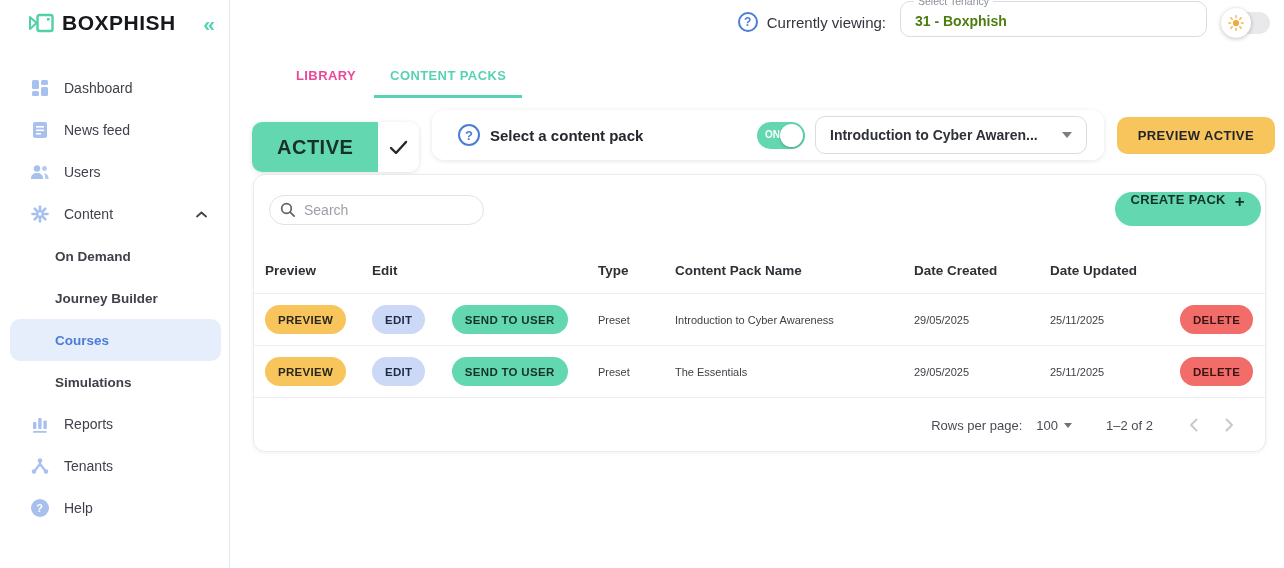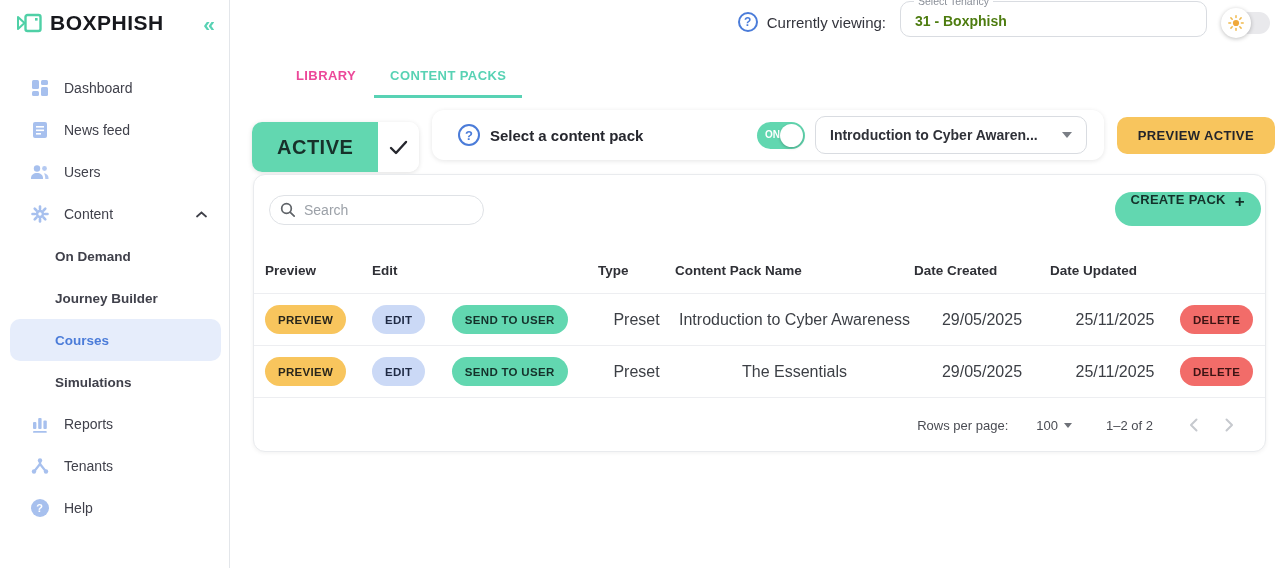--- a/index.html
+++ b/index.html
@@ -7,21 +7,21 @@
     --lavender:#cbd9f6; --icon-blue:#a7c0ee; --accent-blue:#4b7cd9;
     --teal:#58d2b4; --ink:#2b2c33; --muted:#6b7077; --border:#e3e6ea;
     --row-line:#edeef1; --sel-bg:#e6edfb;
   }
   *{box-sizing:border-box;margin:0;padding:0;}
   body{font-family:"Liberation Sans","DejaVu Sans",sans-serif;background:#fff;color:var(--ink);}
   .page{position:relative;width:1284px;height:568px;overflow:hidden;background:#fff;display:flex;}
 
   
   .sidebar{width:230px;height:100%;border-right:1px solid var(--border);background:#fff;flex:0 0 230px;}
-  .logo-row{display:flex;align-items:center;height:46px;padding:0 14px 0 16px;}
+  .logo-row{display:flex;align-items:center;height:46px;padding:0 14px 0 28px;}
   .logo-text{font-size:21px;font-weight:800;letter-spacing:.5px;color:#17181d;margin-left:7px;}
   .collapse{margin-left:auto;color:var(--teal);font-size:21px;font-weight:700;cursor:pointer;line-height:1;}
   .nav{margin-top:21px;text-align:center;}
   .nav-item{display:flex;align-items:center;height:42px;padding-left:30px;font-size:14px;font-weight:500;color:#40414b;cursor:pointer;}
   .nav-item .ic{width:19px;height:19px;margin-right:15px;display:flex;align-items:center;justify-content:center;}
   .nav-item .chev{margin-left:auto;margin-right:22px;display:flex;}
   .nav-sub{padding-left:55px;font-size:13.5px;font-weight:600;}
   .nav-sub.selected{background:var(--sel-bg);color:var(--accent-blue);border-radius:10px;margin:0 8px 0 10px;padding-left:45px;}
 
   
@@ -71,29 +71,29 @@
   .search-box input{border:0;outline:0;flex:1;font-size:14px;color:#3c3f45;margin-left:8px;font-family:inherit;background:transparent;}
   .search-box input::placeholder{color:#9ca1a8;}
   .create-pack{position:absolute;right:4px;top:17px;height:34px;border:0;border-radius:17px;background:var(--mint);
         padding:0 16px;font-family:inherit;font-size:13px;font-weight:800;letter-spacing:.3px;color:#14312a;cursor:pointer;
         display:flex;align-items:flex-start;gap:9px;}
   .create-pack .plus{font-size:17px;font-weight:700;}
   .tgrid{display:grid;grid-template-columns:107px 226px 77px 239px 136px 130px 1fr;align-items:center;padding:0 15px 0 11px;}
   .thead{height:47px;border-bottom:1px solid var(--row-line);}
   .thead span{font-size:13.5px;font-weight:700;color:#2f3036;}
   .trow{height:52px;border-bottom:1px solid var(--row-line);}
-  .cell-txt{font-size:16px;color:#3c3f45;text-align:center;}
+  .cell-txt{font-size:11px;color:#3c3f45;}
   .pill{border:0;border-radius:15px;height:29px;padding:0 13px;font-family:inherit;font-size:11.5px;font-weight:800;letter-spacing:.3px;cursor:pointer;}
   .pill-preview{background:var(--yellow);color:#29261c;}
   .pill-edit{background:var(--lavender);color:#1f2a44;}
   .pill-send{background:var(--mint);color:#14312a;}
   .pill-delete{background:var(--red);color:#3d1414;justify-self:end;}
   .pager{display:flex;align-items:center;justify-content:flex-end;height:54px;padding-right:22px;gap:8px;}
   .pager .plabel{font-size:13px;color:#4a4c53;}
-  .pager .pval{font-size:13px;color:#4a4c53;margin-left:20px;display:flex;align-items:center;gap:6px;cursor:pointer;}
+  .pager .pval{font-size:13px;color:#4a4c53;margin-left:6px;display:flex;align-items:center;gap:6px;cursor:pointer;}
   .pager .range{font-size:13px;color:#4a4c53;margin:0 18px 0 26px;}
   .pg-btn{width:28px;height:28px;display:flex;align-items:center;justify-content:center;cursor:default;}
   .scaret{width:0;height:0;border-left:4px solid transparent;border-right:4px solid transparent;border-top:5px solid #6e7178;}
 </style>
 </head>
 <body>
 
 <div class="page">
 
   <aside class="sidebar">

